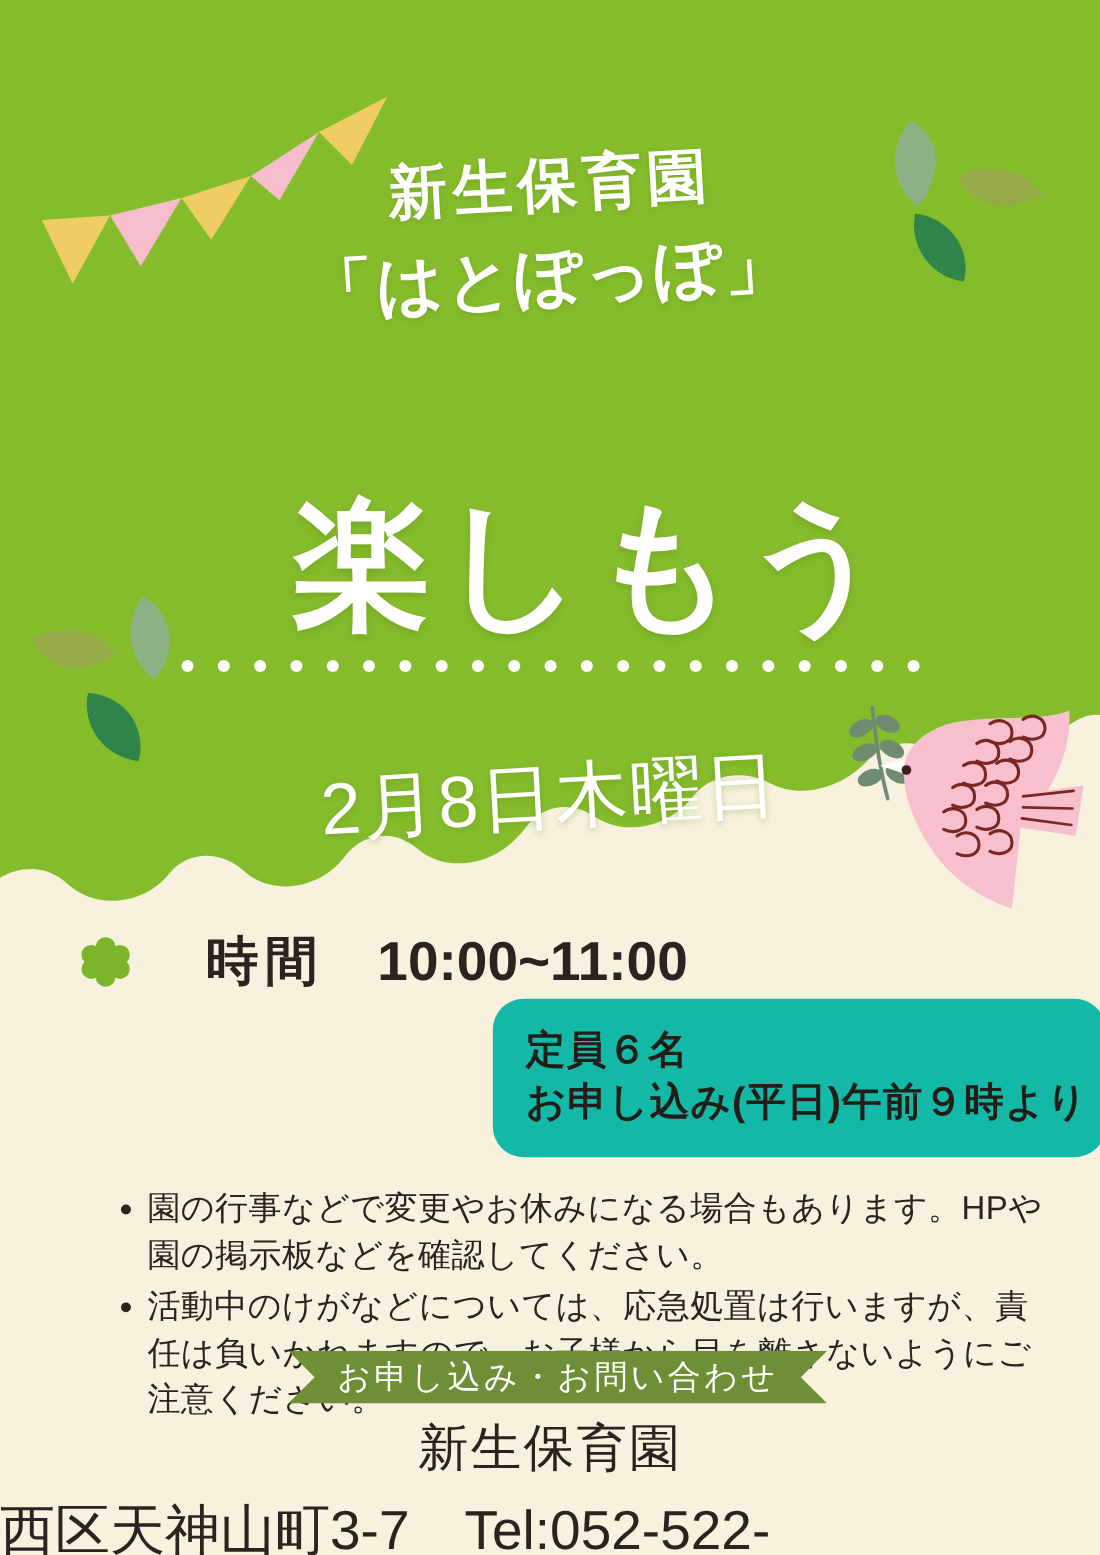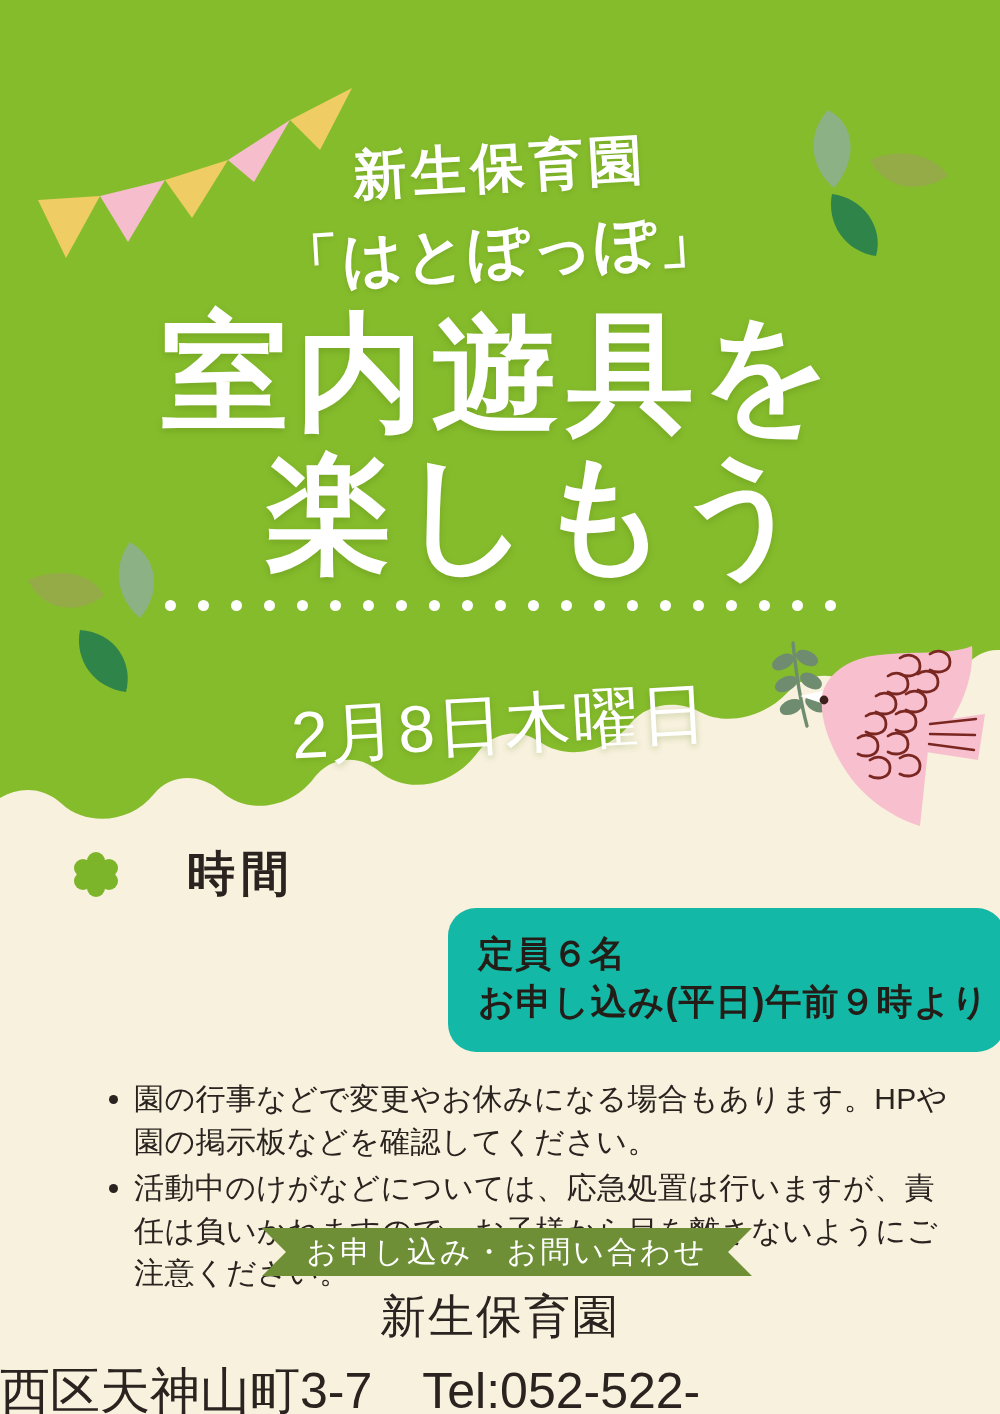--- a/index.html
+++ b/index.html
@@ -295,21 +295,20 @@
         <path d="M98,120 c8,-6 20,-2 20,8 c0,10 -12,12 -20,8"></path>
         <path d="M128,118 c8,-6 20,-2 20,8 c0,10 -12,12 -20,8"></path>
         <path d="M110,142 c8,-6 20,-2 20,8 c0,10 -12,12 -20,8"></path>
         <path d="M140,140 c8,-6 20,-2 20,8 c0,10 -12,12 -20,8"></path>
       </g>
     </svg>
   </div>
 
   <div class="org-name">新生保育園</div>
   <div class="org-nick">「はとぽっぽ」</div>
-  <div class="main-title l1">室内遊具を</div>
   <div class="main-title l2">楽しもう</div>
 
   <div class="dot-rule" id="dotRule">
       <i></i>
       <i></i>
       <i></i>
       <i></i>
       <i></i>
       <i></i>
       <i></i>
@@ -339,20 +338,21 @@
           <circle cx="37" cy="18" r="9"></circle>
           <circle cx="37" cy="31" r="9"></circle>
           <circle cx="24" cy="38" r="9"></circle>
           <circle cx="11" cy="31" r="9"></circle>
           <circle cx="11" cy="18" r="9"></circle>
           <circle cx="24" cy="24" r="13"></circle>
         </g>
       </svg>
     </span>
     <span class="time-label">時間</span>
+    <span class="time-value">10:00~11:00</span>
   </div>
 
   <div class="notice-box">
     <p>定員６名</p>
     <p>お申し込み(平日)午前９時より</p>
   </div>
 
   <ul class="notes" id="notesList">
       <li>園の行事などで変更やお休みになる場合もあります。HPや園の掲示板などを確認してください。</li>
       <li>活動中のけがなどについては、応急処置は行いますが、責任は負いかねますので、お子様から目を離さないようにご注意ください。</li>

